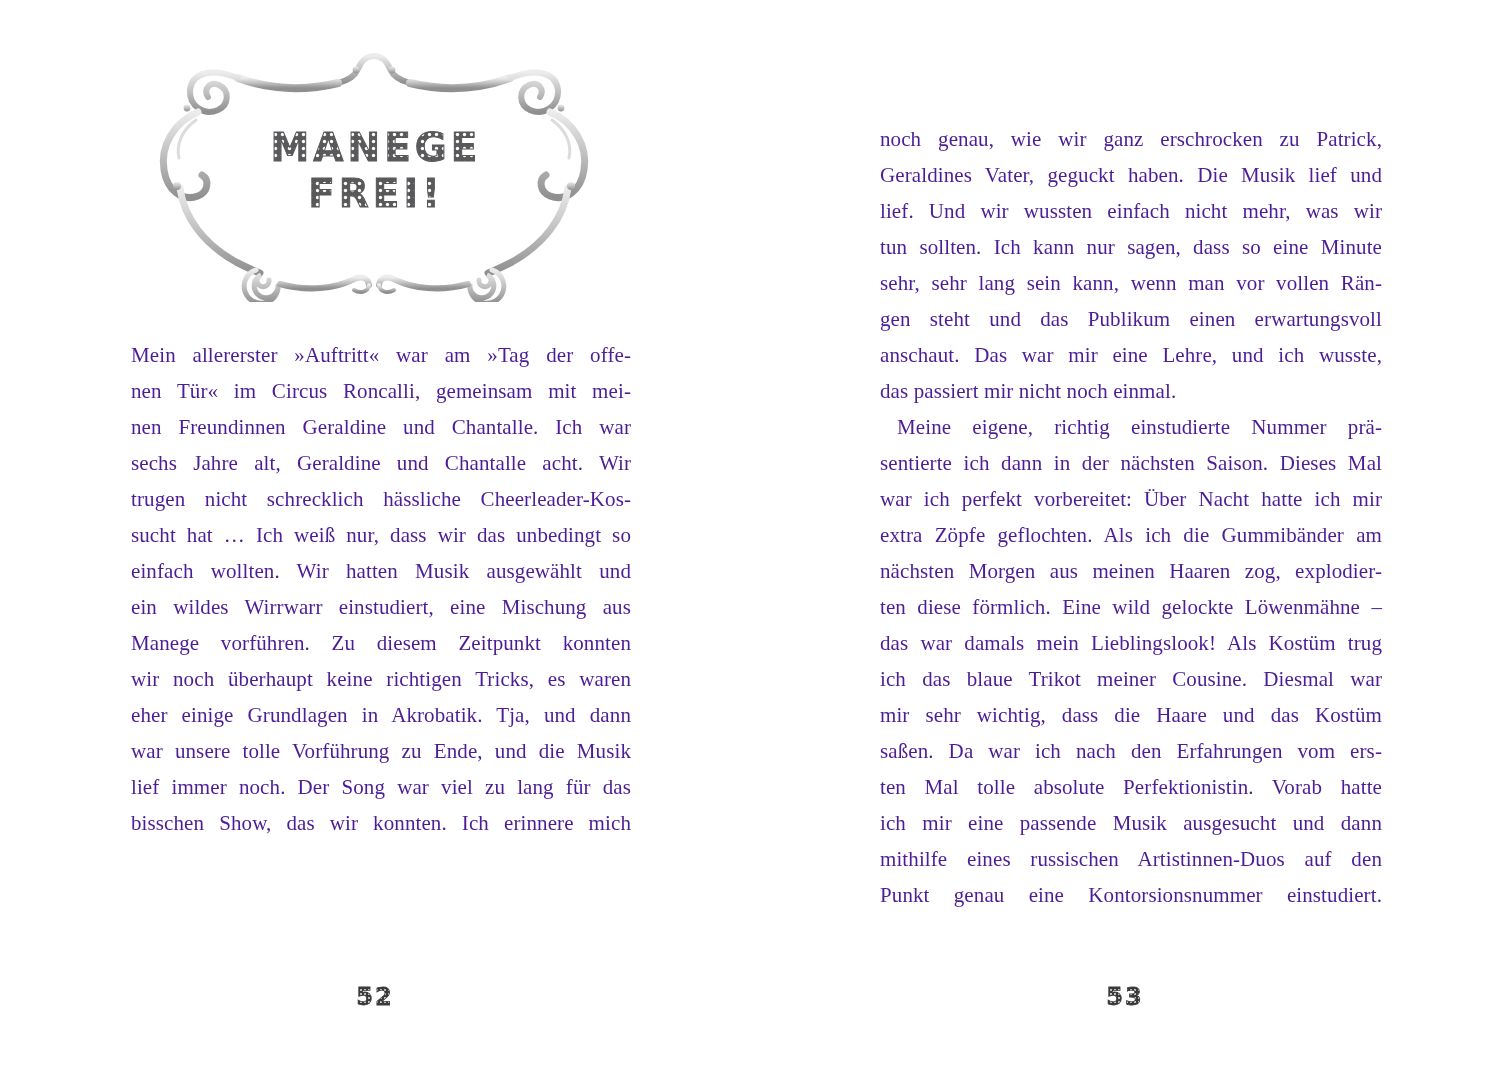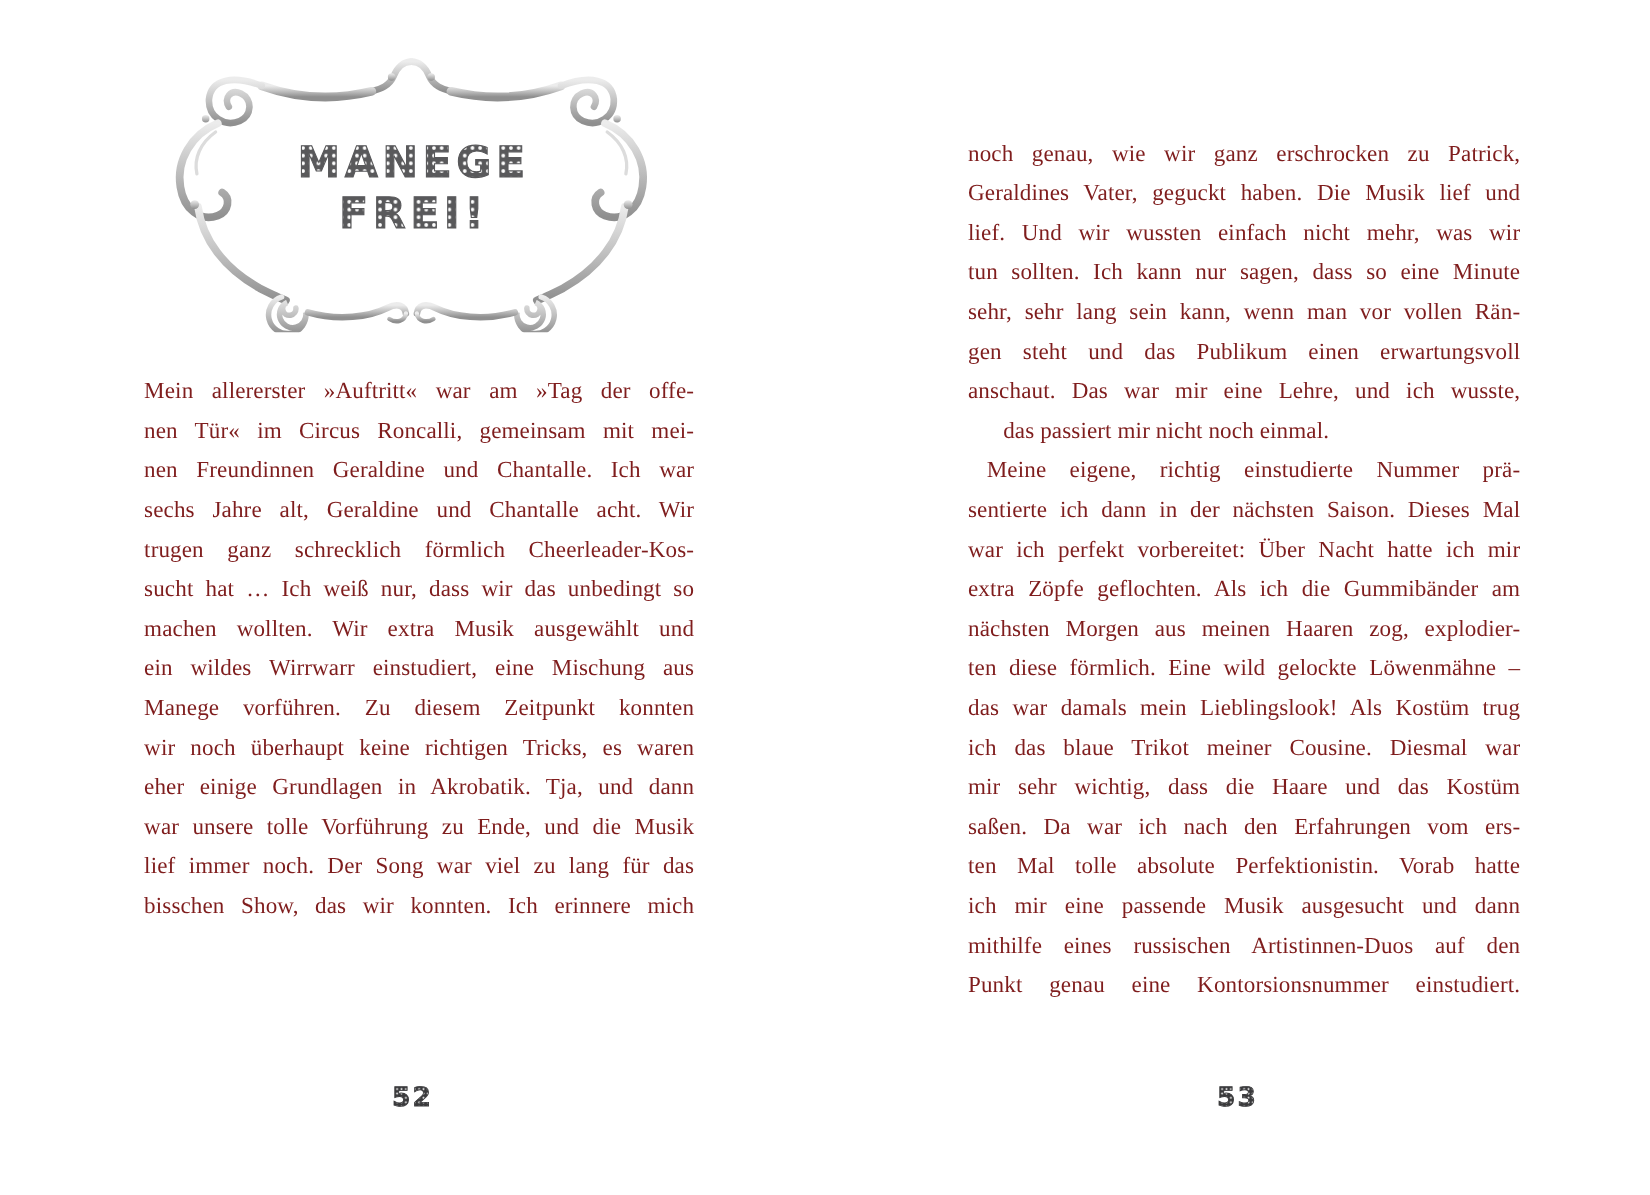--- a/index.html
+++ b/index.html
@@ -9,27 +9,27 @@
     background:#ffffff;
     overflow:hidden;
     font-family:"Liberation Serif", serif;
     padding-left:16px;
   }
   .page-text{position:absolute;}
   .ln{
     height:36px;
     line-height:36px;
     font-size:21px;
-    color:#7f1d1d;
+    color:#4c1d95;
     text-align:justify;
     text-align-last:justify;
     white-space:nowrap;
     letter-spacing:0.1px;
   }
-  .ln.para-end{text-align-last:left;margin-left:32px;}
+  .ln.para-end{text-align-last:left;}
   .ln.indent{padding-left:17px;}
   #left-text{left:131px;top:337px;width:500px;}
   #right-text{left:880px;top:121px;width:502px;}
   #ornament-wrap{position:absolute;left:146px;top:40px;width:456px;height:262px;}
   .pagenum-wrap{position:absolute;width:64px;height:34px;}
   #pagenum-left{left:343px;top:980px;text-decoration:underline;}
   #pagenum-right{left:1093px;top:980px;text-align:right;}
 </style>
 </head>
 <body>
@@ -77,23 +77,23 @@
       <text x="230" y="121" text-anchor="middle" font-family="DejaVu Sans, sans-serif" font-weight="bold" font-size="39" letter-spacing="4" fill="url(#dotsA)" stroke="#59595b" stroke-width="1">MANEGE</text>
       <text x="230" y="167" text-anchor="middle" font-family="DejaVu Sans, sans-serif" font-weight="bold" font-size="39" letter-spacing="4" fill="url(#dotsA)" stroke="#59595b" stroke-width="1">FREI!</text>
     </svg>
   </div>
 
   <div id="left-text" class="page-text">
     <div class="ln">Mein allererster »Auftritt« war am »Tag der offe-</div>
     <div class="ln">nen Tür« im Circus Roncalli, gemeinsam mit mei-</div>
     <div class="ln">nen Freundinnen Geraldine und Chantalle. Ich war</div>
     <div class="ln">sechs Jahre alt, Geraldine und Chantalle acht. Wir</div>
-    <div class="ln">trugen ganz schrecklich förmlich Cheerleader-Kos-</div>
+    <div class="ln">trugen nicht schrecklich hässliche Cheerleader-Kos-</div>
     <div class="ln">sucht hat … Ich weiß nur, dass wir das unbedingt so</div>
-    <div class="ln">machen wollten. Wir extra Musik ausgewählt und</div>
+    <div class="ln">einfach wollten. Wir hatten Musik ausgewählt und</div>
     <div class="ln">ein wildes Wirrwarr einstudiert, eine Mischung aus</div>
     <div class="ln">Manege vorführen. Zu diesem Zeitpunkt konnten</div>
     <div class="ln">wir noch überhaupt keine richtigen Tricks, es waren</div>
     <div class="ln">eher einige Grundlagen in Akrobatik. Tja, und dann</div>
     <div class="ln">war unsere tolle Vorführung zu Ende, und die Musik</div>
     <div class="ln">lief immer noch. Der Song war viel zu lang für das</div>
     <div class="ln">bisschen Show, das wir konnten. Ich erinnere mich</div>
   </div>
 
   <div id="right-text" class="page-text">

